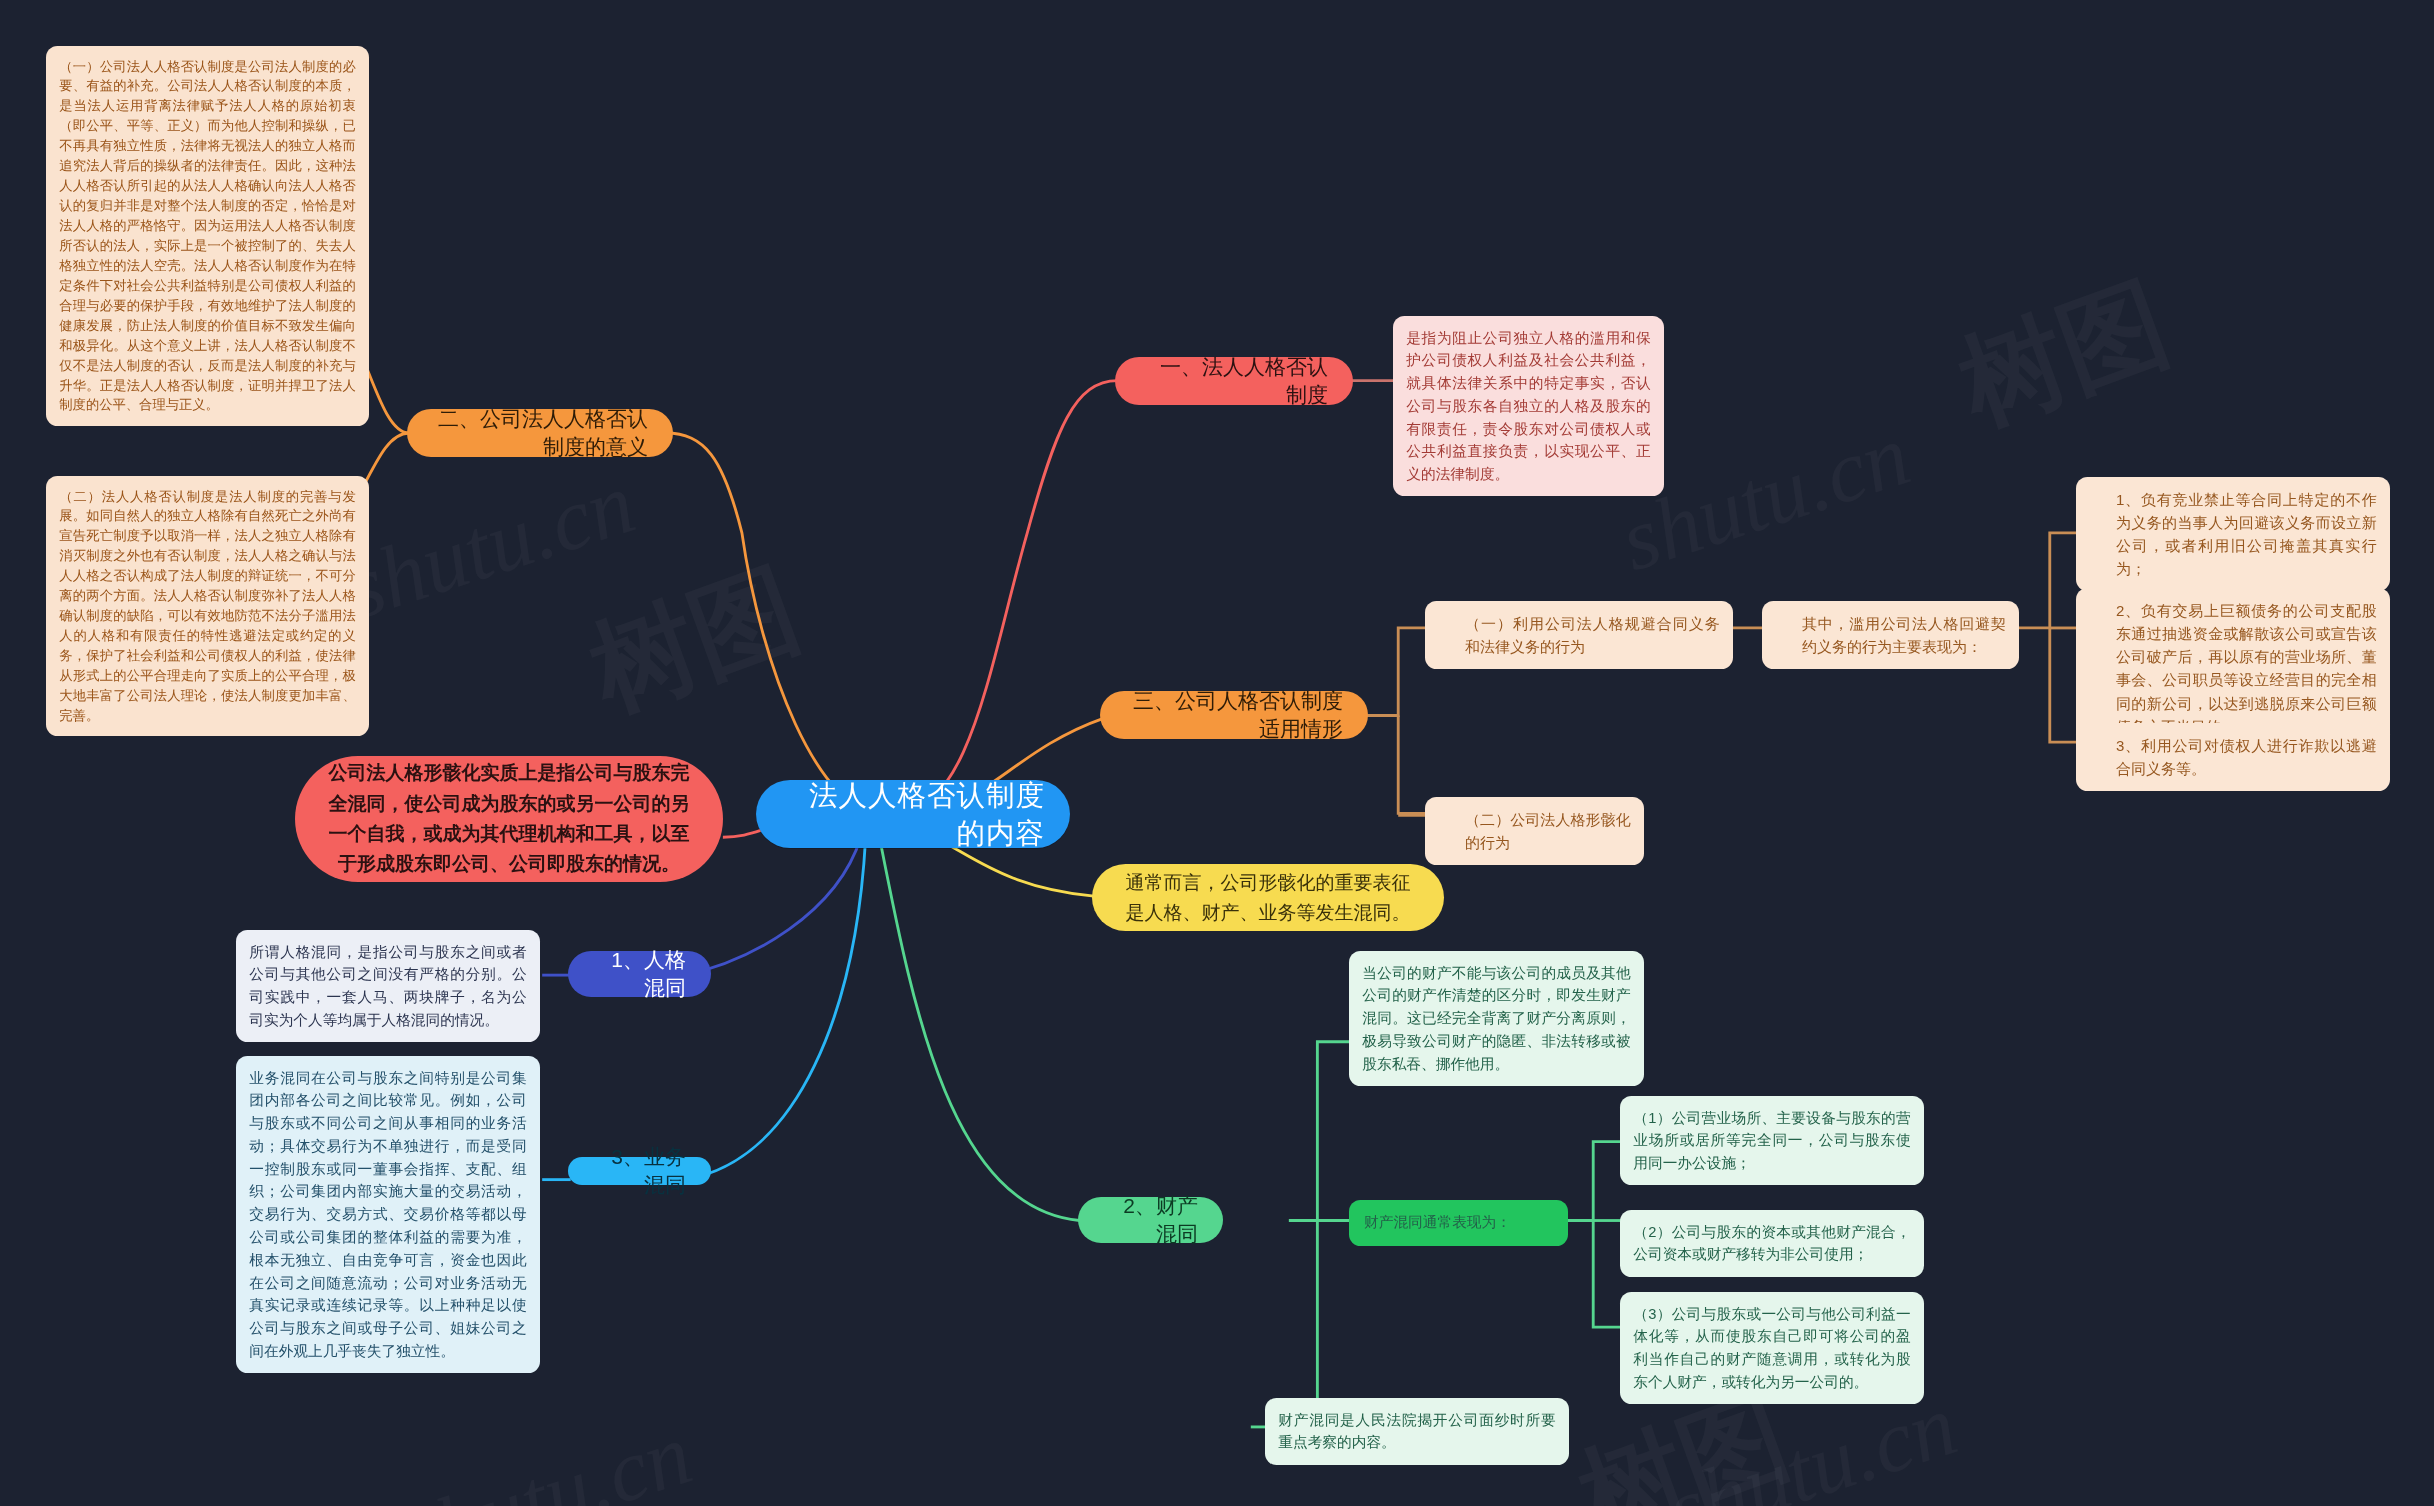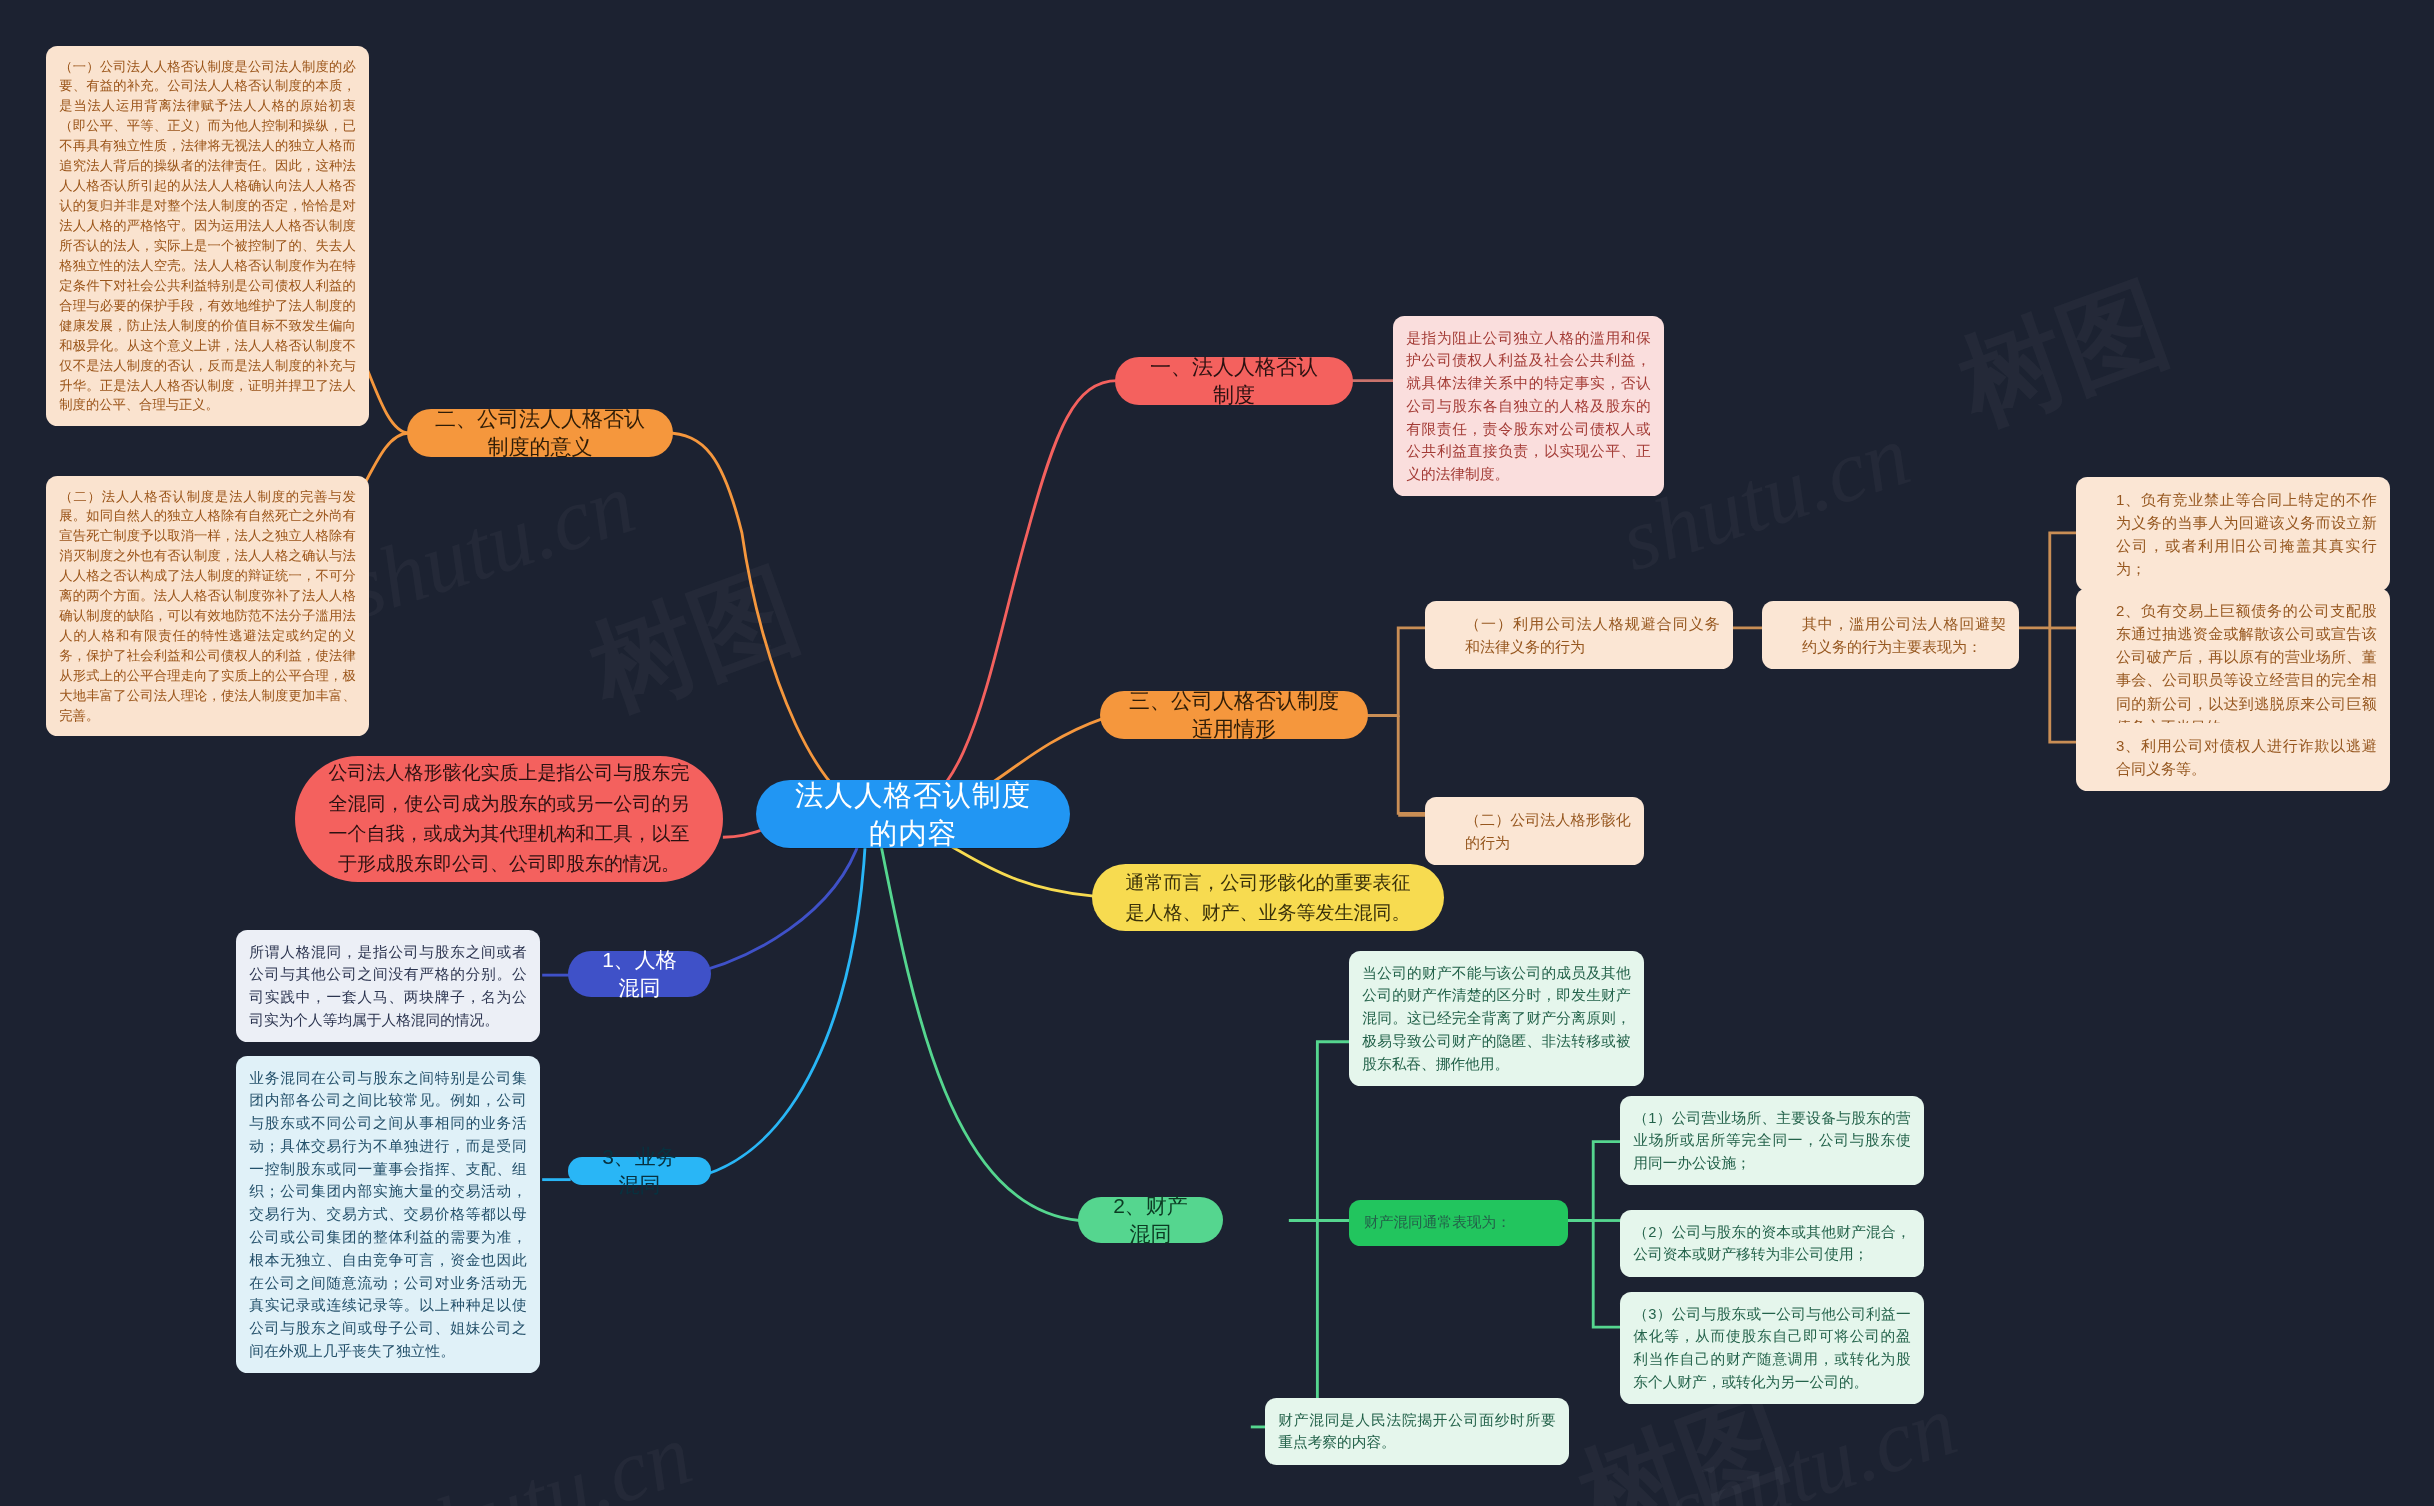--- a/index.html
+++ b/index.html
@@ -12,37 +12,37 @@
   .wm{position:absolute;color:rgba(255,255,255,0.035);font-family:"Liberation Serif",serif;
       font-style:italic;white-space:nowrap;pointer-events:none;user-select:none;}
   .wm.big{font-size:88px;}
   .wm.cjk{font-family:"DejaVu Sans",sans-serif;font-style:normal;font-weight:700;}
   svg.links{position:absolute;left:0;top:0;width:2435px;height:1507px;pointer-events:none;}
 
   .node{position:absolute;box-sizing:border-box;}
 
   
   .pill{
-    display:flex;align-items:center;justify-content:center;text-align:center;
+    display:flex;align-items:center;justify-content:center;text-align:right;
     border-radius:950px;padding:4px 25px;line-height:1.35;
   }
   
   .box{
     border-radius:11.4px;padding:10.5px 13.3px;line-height:1.55;text-align:justify;
   }
 
   .central{
     background:#2196f3;color:#ffffff;font-size:28.5px;letter-spacing:1px;
     box-shadow:0 1px 0 rgba(0,0,0,.2);
   }
 
   
   .c-red-pill{background:#f4615e;color:#2b1111;font-size:21px;}
   .c-red-box{background:#fadedd;color:#a33b35;font-size:14.7px;}
-  .c-pinkbig{background:#f4615e;color:#2b1111;font-size:19px;text-align:center;border-radius:950px;line-height:1.6;}
+  .c-pinkbig{background:#f4615e;color:#2b1111;font-size:19px;text-align:center;border-radius:950px;line-height:1.6;font-weight:bold;}
   .c-orange-pill{background:#f5973d;color:#2e1c07;font-size:21px;}
   .c-orange-box{background:#fae3cf;color:#9a5418;font-size:14.7px;}
   .c-orange-box2{background:#fbe6d4;color:#96571f;font-size:15px;padding-left:40px;}
   .c-yellow-pill{background:#f7db50;color:#39310a;font-size:19px;text-align:center;line-height:1.55;}
   .c-blue-pill{background:#3f51c8;color:#ffffff;font-size:21px;}
   .c-blue-box{background:#eceff6;color:#2c3550;font-size:14.7px;}
   .c-cyan-pill{background:#29b6f6;color:#08313f;font-size:21px;}
   .c-cyan-box{background:#e0f1f8;color:#23506a;font-size:14.7px;}
   .c-green-pill{background:#55d68f;color:#0c3b23;font-size:21px;}
   .c-green-box{background:#e5f6ec;color:#23624a;font-size:14.7px;}

